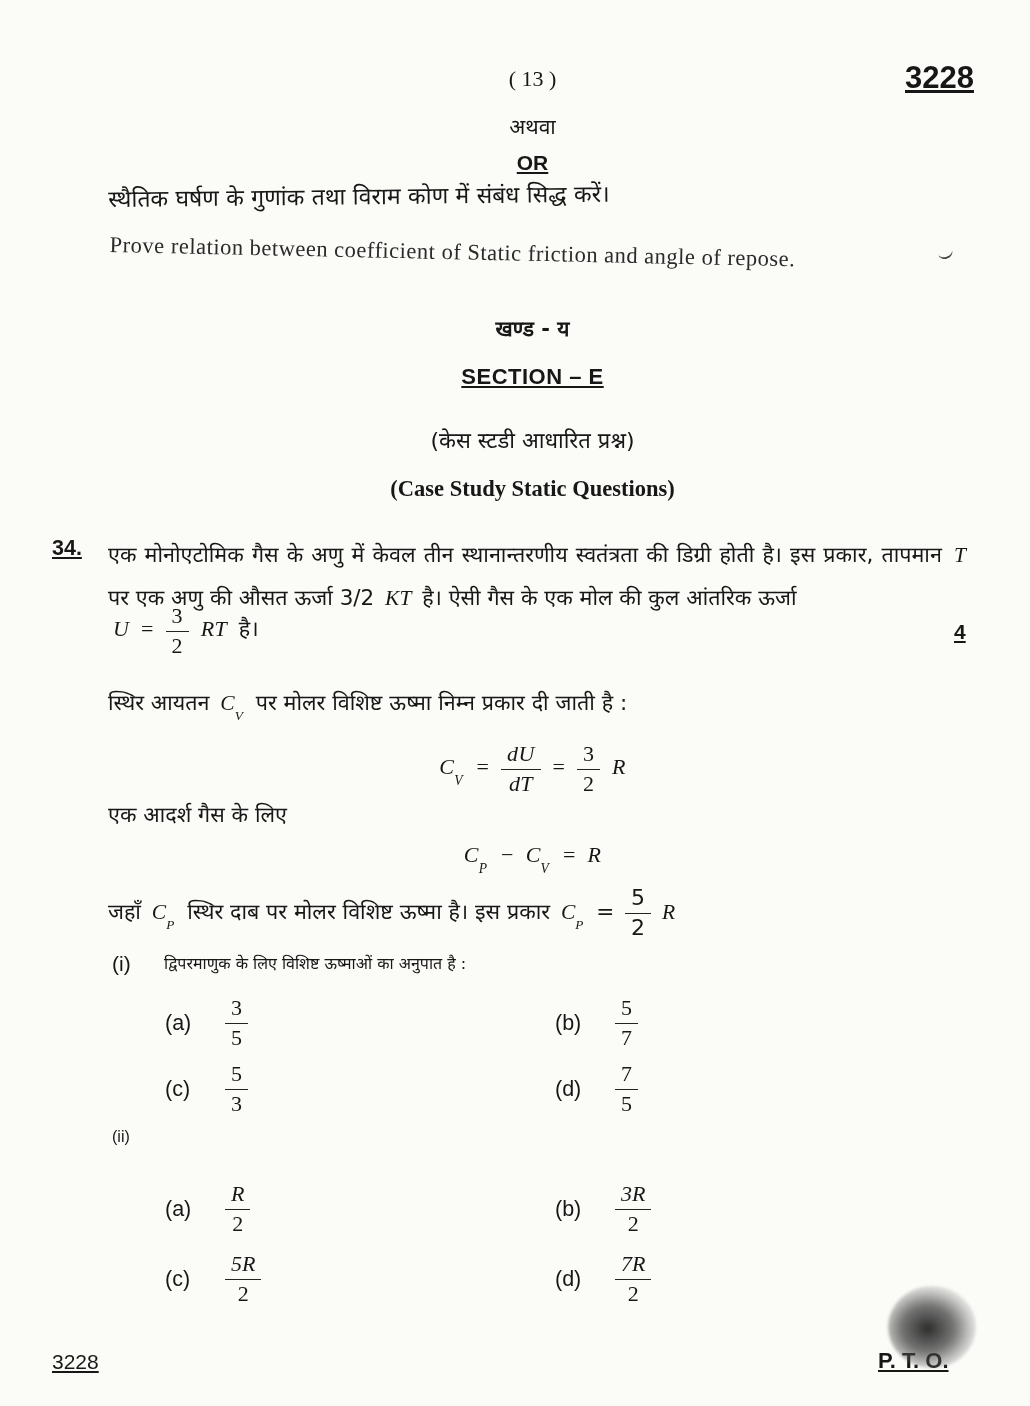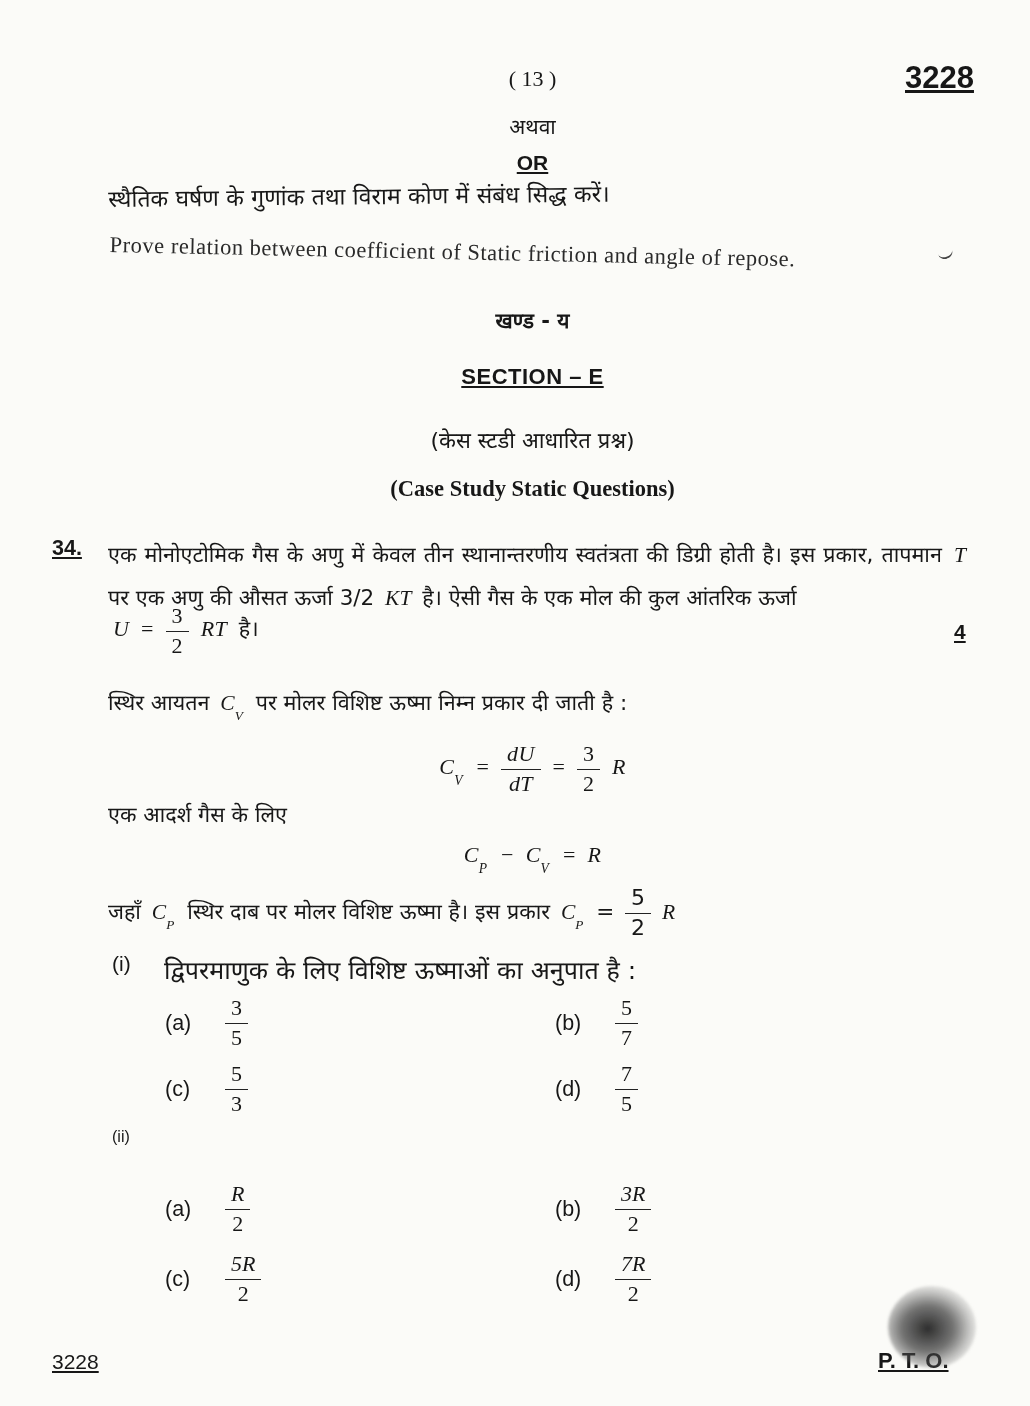--- a/index.html
+++ b/index.html
@@ -43,21 +43,21 @@
 
   <div class="abs ctr" style="top:66px; font-size:22px;">( 13 )</div>
   <div class="abs sans bold" style="top:60px; left:905px; font-size:31px;">3228</div>
 
   <div class="abs ctr hindi" style="top:112px; font-size:21px;">अथवा</div>
   <div class="abs ctr bold sans" style="top:151px; font-size:21px;">OR</div>
   <div class="abs hindi rot-hq" style="top:182px; left:108px; font-size:23px;">स्थैतिक घर्षण के गुणांक तथा विराम कोण में संबंध सिद्ध करें।</div>
   <div class="abs rot-eq" style="top:232px; left:110px;">Prove relation between coefficient of Static friction and angle of repose.</div>
   <div class="pen-mark" style="top:248px; left:938px;"></div>
 
-  <div class="abs ctr hindi bold" style="top:306px; font-size:21px;text-align:center;">खण्ड - य</div>
+  <div class="abs ctr hindi bold" style="top:314px; font-size:21px;text-align:center;">खण्ड - य</div>
   <div class="abs ctr bold sans" style="top:364px; font-size:22px; letter-spacing:0.5px;">SECTION – E</div>
   <div class="abs ctr hindi" style="top:424px; font-size:22px;">(केस स्टडी आधारित प्रश्न)</div>
   <div class="abs ctr bold" style="top:476px; font-size:22.5px;">(Case Study Static Questions)</div>
 
   <div class="abs bold sans" style="top:536px; left:52px; font-size:21.5px;">34.</div>
 
   <div class="abs hindi body-text" style="top:534px; left:108px; width:862px; text-align:justify;">
     <span>एक मोनोएटोमिक गैस के अणु में केवल तीन स्थानान्तरणीय स्वतंत्रता की डिग्री होती है। इस प्रकार, तापमान</span>
     <span class="math seg">T</span>
     <span>पर एक अणु की औसत ऊर्जा 3/2</span>
@@ -104,21 +104,21 @@
     <span class="math seg"><span>C</span><sub class="vsub">P</sub></span>
     <span>स्थिर दाब पर मोलर विशिष्ट ऊष्मा है। इस प्रकार</span>
     <span class="math seg"><span>C</span><sub class="vsub">P</sub></span>
     <span>=</span>
     <span class="frac" style="font-size:22px;"><span class="num">5</span><span class="den">2</span></span>
     <span class="math">R</span>
   </div>
 
   <div class="abs part-row" style="top:952px; left:112px; width:760px;">
     <span class="part-label" style="font-size:21px;">(i)</span>
-    <span class="hindi" style="font-size:25px;">द्विपरमाणुक के लिए विशिष्ट ऊष्माओं का अनुपात है :</span>
+    <span class="hindi" style="font-size:16px;">द्विपरमाणुक के लिए विशिष्ट ऊष्माओं का अनुपात है :</span>
   </div>
 
   <div class="opt" style="left:165px; top:996px;">
     <span class="opt-label">(a)</span>
     <span class="frac">
         <span class="num">3</span>
         <span class="den">5</span>
       </span>
   </div>
   <div class="opt" style="left:555px; top:996px;">

